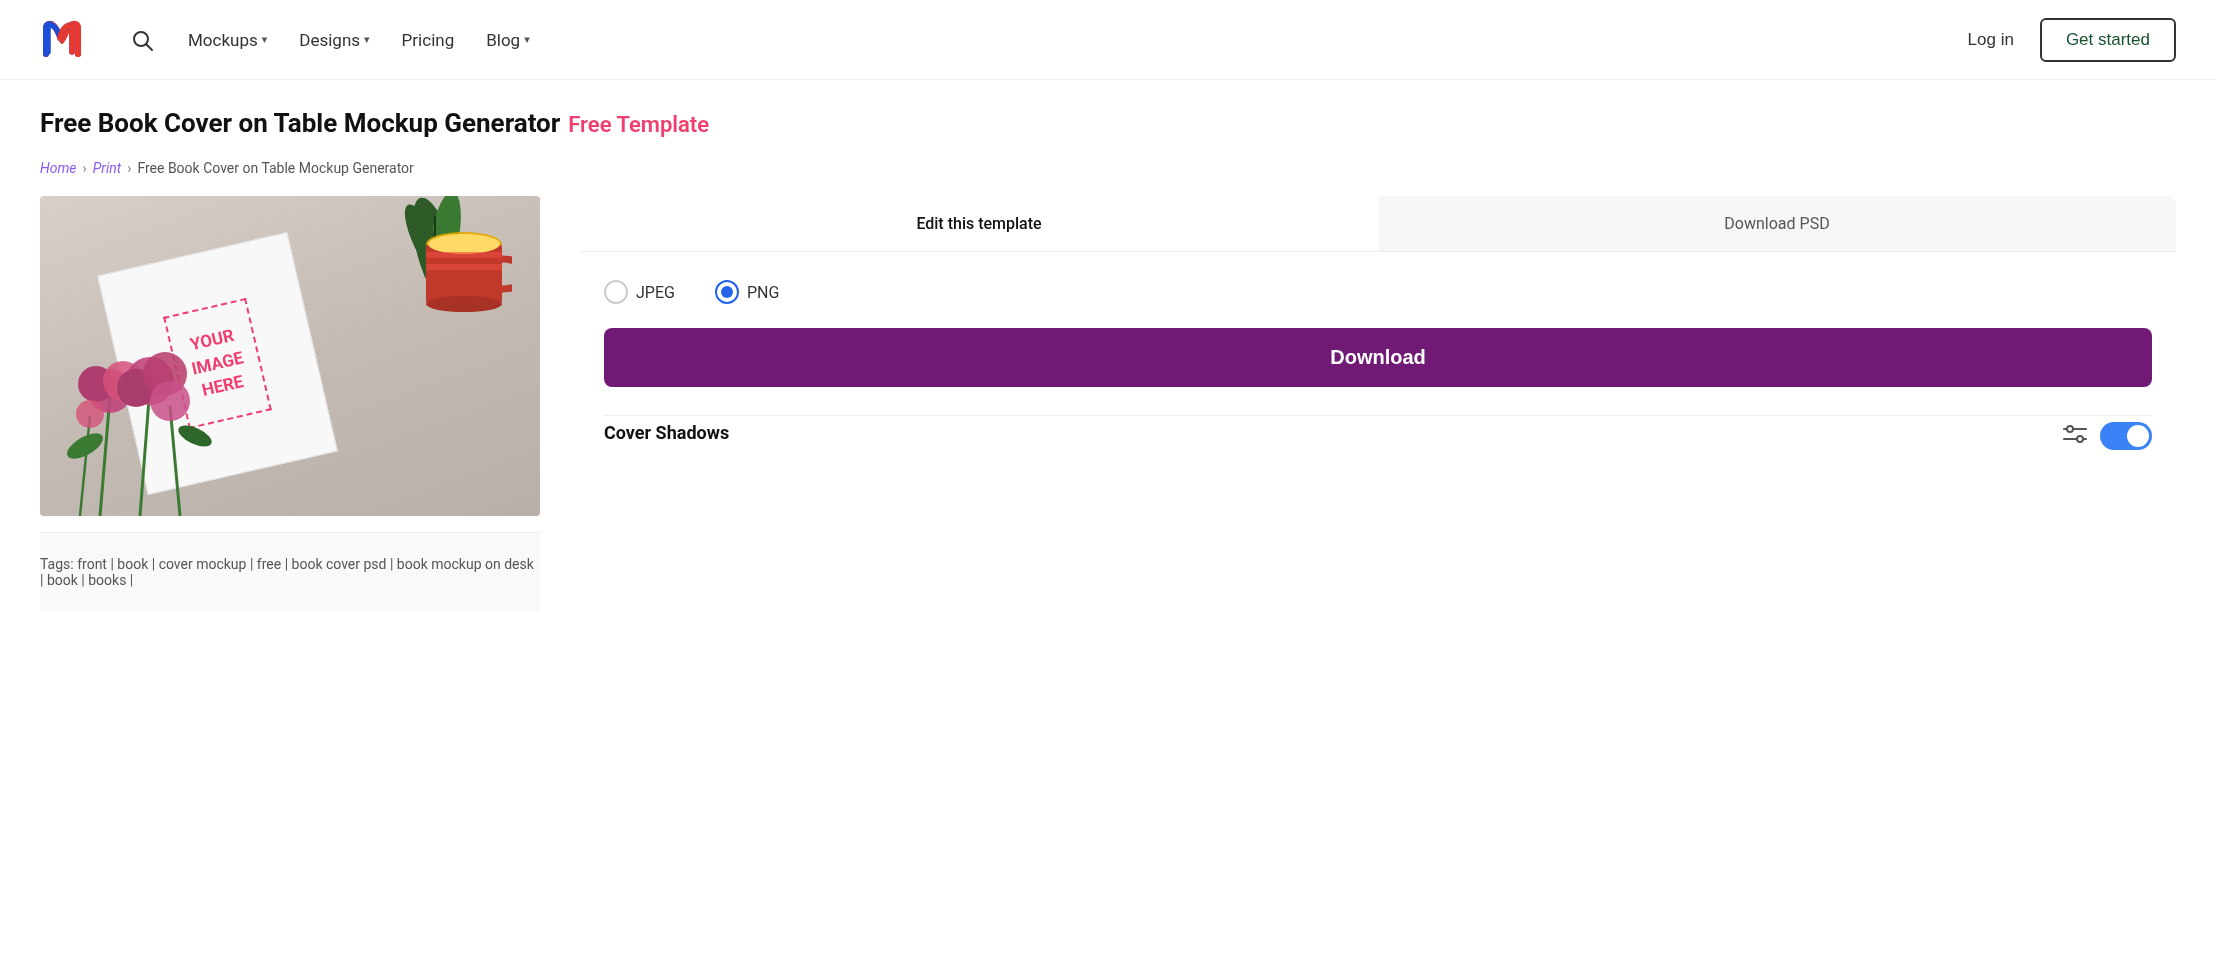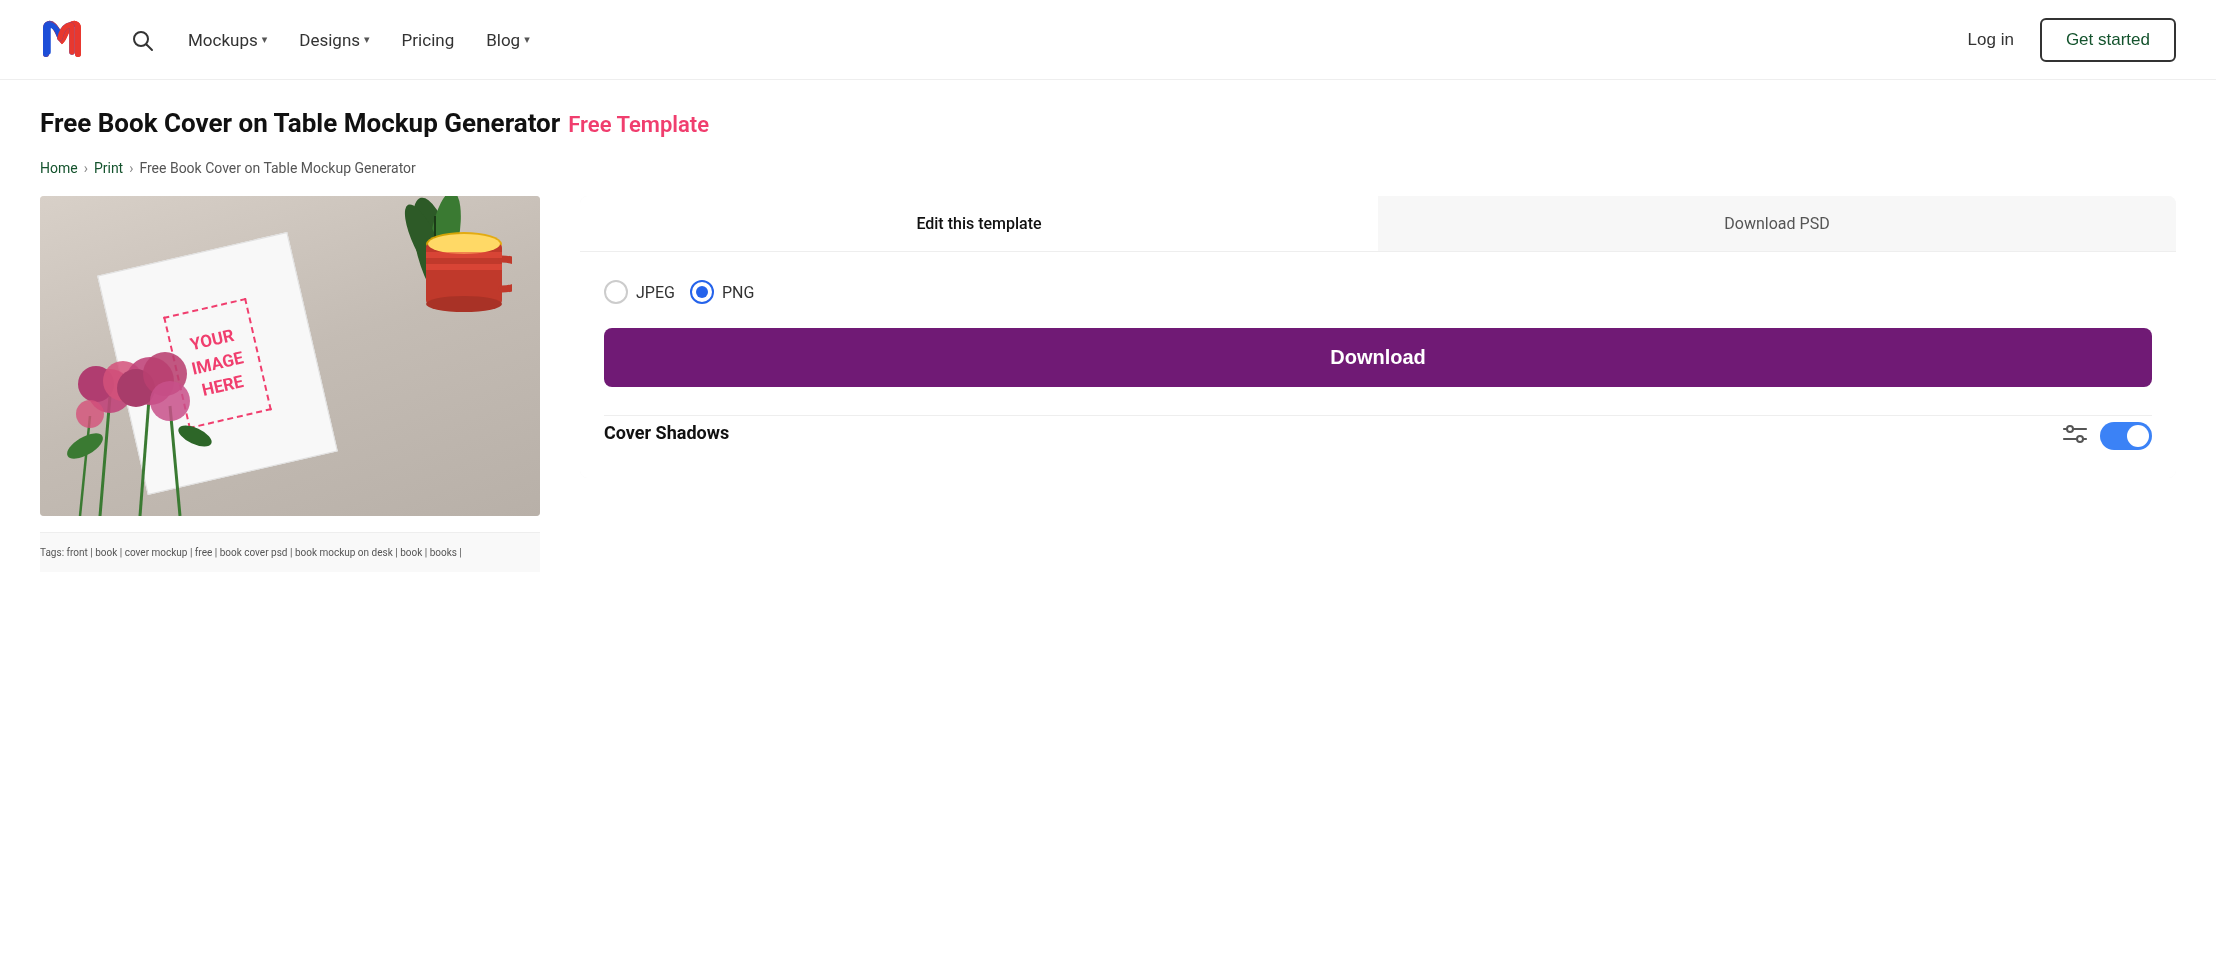--- a/index.html
+++ b/index.html
@@ -87,21 +87,21 @@
 
     
     .breadcrumb {
       padding: 12px 40px 20px 40px;
       font-size: 14px;
       color: #555;
       display: flex;
       align-items: center;
       gap: 6px;
     }
-    .breadcrumb a { color: #14532d; text-decoration: none; }
+    .breadcrumb a { color: #8b5cf6; text-decoration: none; font-style: italic; }
     .breadcrumb .sep { color: #888; }
 
     
     .main-content {
       display: flex;
       padding: 0 40px 40px 40px;
       gap: 40px;
       align-items: flex-start;
     }
 
@@ -115,26 +115,26 @@
       height: 320px;
       background: linear-gradient(135deg, #e8e0d8 0%, #d4ccc4 100%);
       border-radius: 4px;
       overflow: hidden;
       position: relative;
     }
 
     
     .tags-row {
       margin-top: 16px;
-      font-size: 10px;
+      font-size: 14px;
       color: #555;
       border-top: 1px solid #eee;
       padding-top: 14px;
       background: #f9f9f9;
-      padding: 14px 0;
+      padding: 23px 0;
     }
 
     
     .right-panel {
       flex: 1;
       min-width: 340px;
       background: #f7f7f7;
       border-radius: 8px;
       overflow: hidden;
     }
@@ -162,21 +162,21 @@
     
     .panel-body {
       padding: 28px 24px;
       background: #fff;
     }
 
     
     .format-row {
       display: flex;
       align-items: center;
-      gap: 15px;
+      gap: 40px;
       margin-bottom: 24px;
     }
     .radio-option {
       display: flex;
       align-items: center;
       gap: 8px;
       cursor: pointer;
     }
     .radio-circle {
       width: 24px;

